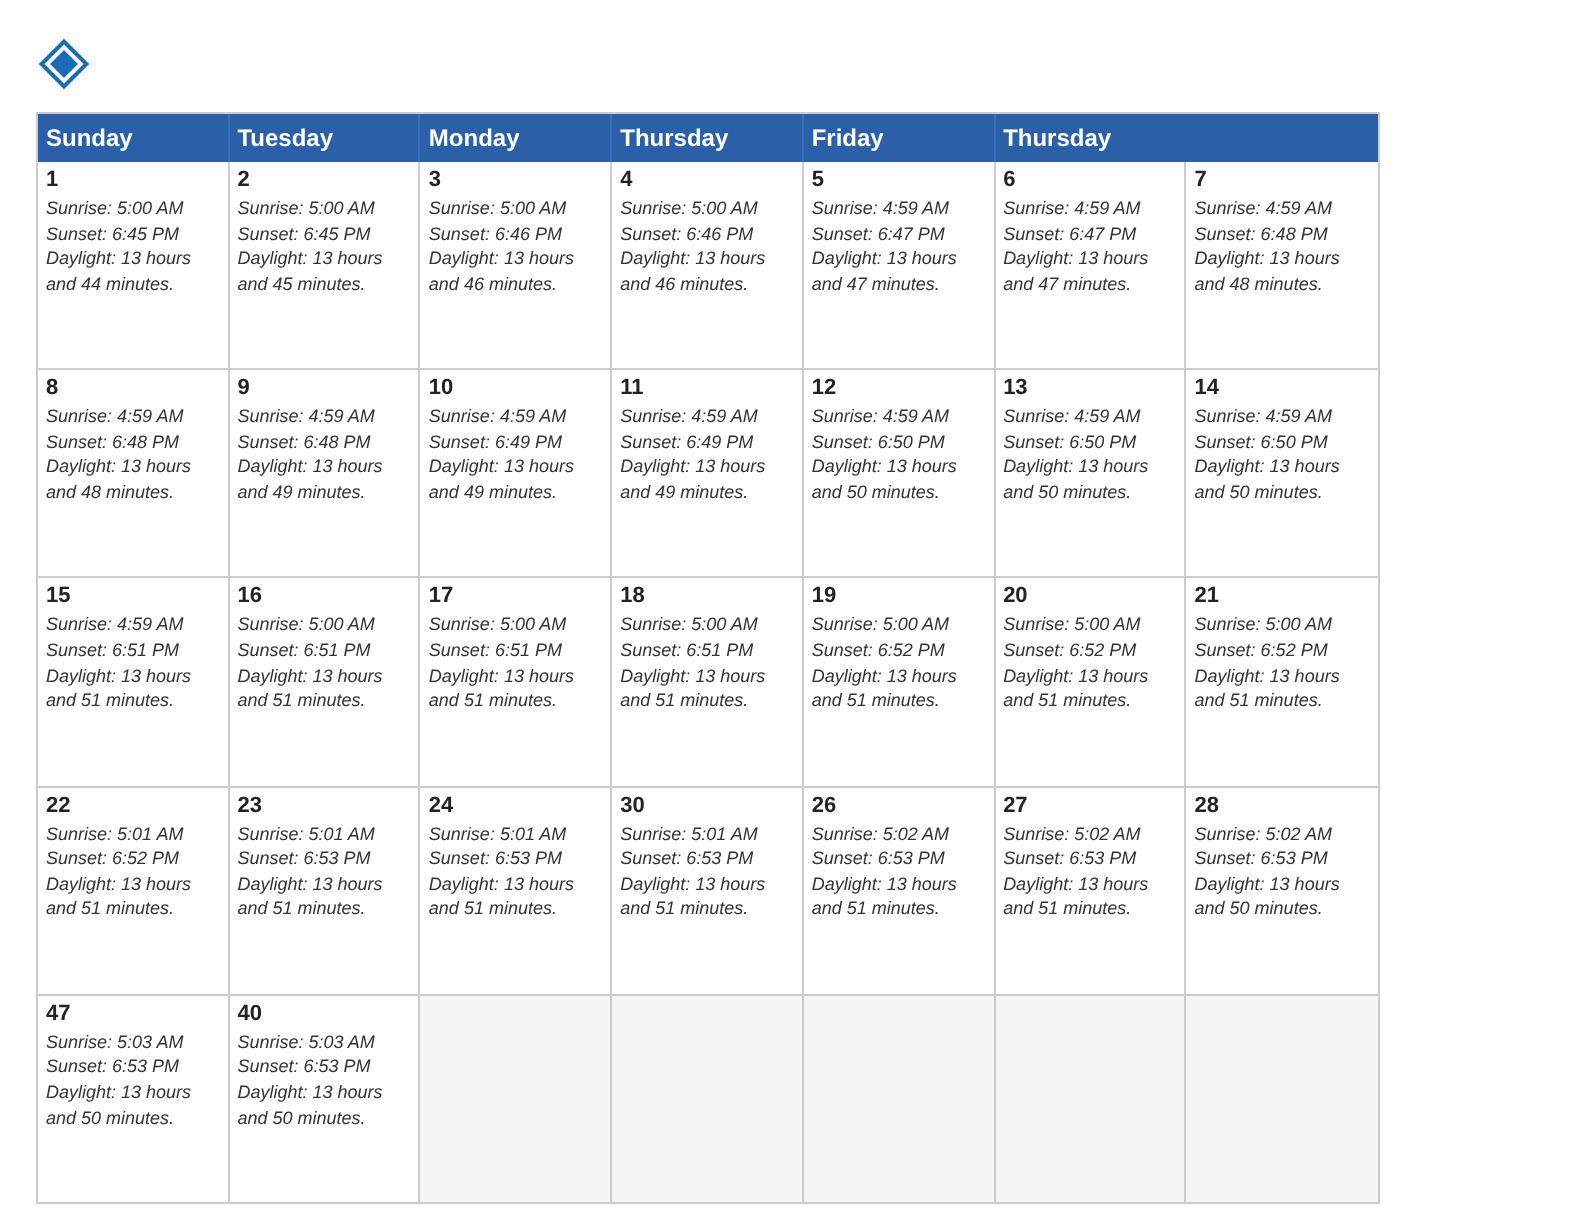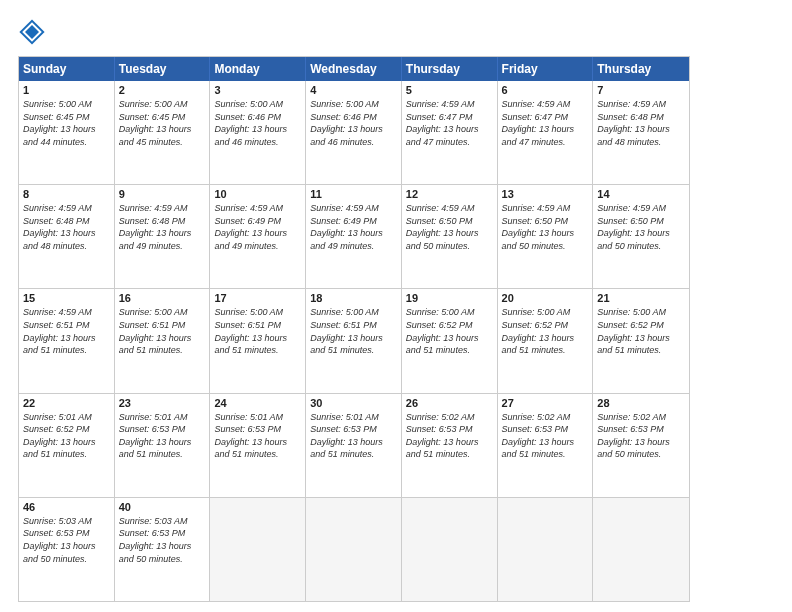--- a/index.html
+++ b/index.html
@@ -127,21 +127,20 @@
       <div class="month-title"></div>
       <div class="subtitle"></div>
     </div>
   </div>
 
   <div class="calendar">
     <div class="cal-header-row">
     <div class="cal-header-cell">Sunday</div>
         <div class="cal-header-cell">Tuesday</div>
         <div class="cal-header-cell">Monday</div>
-        <div class="cal-header-cell">Wednesday</div>
         <div class="cal-header-cell">Thursday</div>
         <div class="cal-header-cell">Friday</div>
         <div class="cal-header-cell">Thursday</div>
       </div>
     <div class="cal-body">
     <div class="cal-week">
           <div class="cal-cell">
             <div class="day-num">1</div>
             <div class="cell-text">Sunrise: 5:00 AM<br>Sunset: 6:45 PM<br>Daylight: 13 hours and 44 minutes.</div>
           </div>
@@ -255,21 +254,21 @@
             <div class="day-num">27</div>
             <div class="cell-text">Sunrise: 5:02 AM<br>Sunset: 6:53 PM<br>Daylight: 13 hours and 51 minutes.</div>
           </div>
           <div class="cal-cell">
             <div class="day-num">28</div>
             <div class="cell-text">Sunrise: 5:02 AM<br>Sunset: 6:53 PM<br>Daylight: 13 hours and 50 minutes.</div>
           </div>
         </div>
         <div class="cal-week">
           <div class="cal-cell">
-            <div class="day-num">46</div>
+            <div class="day-num">47</div>
             <div class="cell-text">Sunrise: 5:03 AM<br>Sunset: 6:53 PM<br>Daylight: 13 hours and 50 minutes.</div>
           </div>
           <div class="cal-cell">
             <div class="day-num">40</div>
             <div class="cell-text">Sunrise: 5:03 AM<br>Sunset: 6:53 PM<br>Daylight: 13 hours and 50 minutes.</div>
           </div>
           <div class="cal-cell empty"></div>
           <div class="cal-cell empty"></div>
           <div class="cal-cell empty"></div>
           <div class="cal-cell empty"></div>

